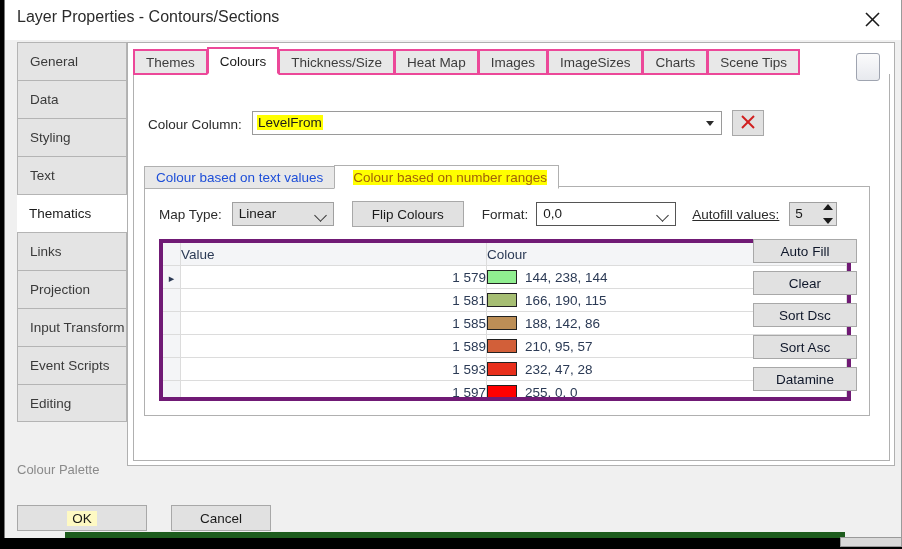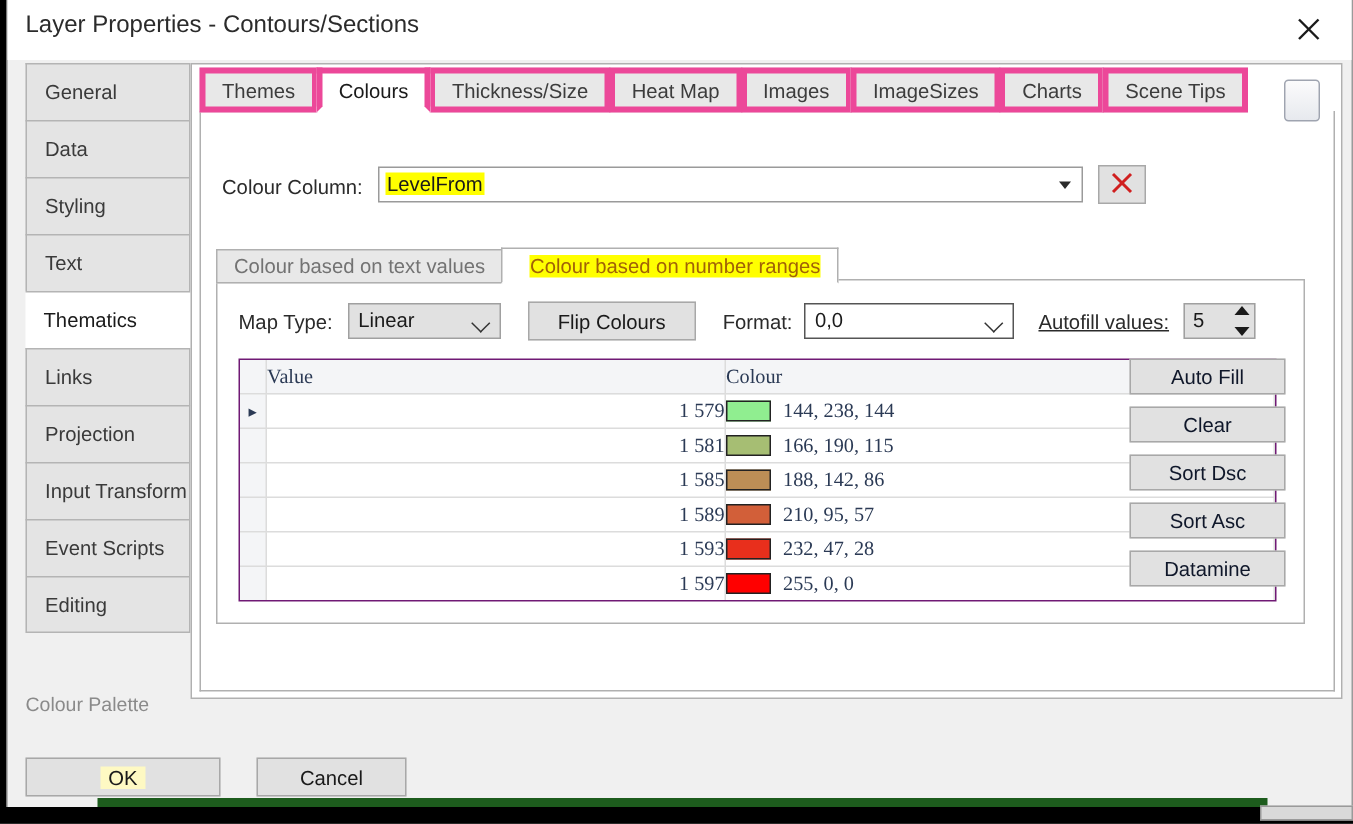--- a/index.html
+++ b/index.html
@@ -36,21 +36,21 @@
   .ok-btn{position:absolute;left:12px;top:505px;width:130px;height:26px;}
   .cancel-btn{position:absolute;left:166px;top:505px;width:100px;height:26px;}
   .hl{background:#fef9c3;padding:0 5px;}
 
   
   .main-panel{position:absolute;left:122px;top:42px;width:768px;height:424px;
               background:#ffffff;border:1px solid #b0b0b0;box-sizing:border-box;}
 
   
   .tabstrip{position:absolute;left:5px;top:4px;height:28px;display:flex;align-items:flex-end;}
-  .tab{height:25px;padding:11px 11px;background:#e8e8e8;border:4px solid #ec4899;
+  .tab{height:25px;padding:11px 11px;background:#e8e8e8;border:2px solid #ec4899;
        font-size:13.5px;color:#3c3c3c;display:flex;align-items:center;margin-right:-1px;
        box-sizing:border-box;cursor:pointer;}
   .tab.active{background:#ffffff;border-bottom-color:#ffffff;height:28px;color:#1a1a1a;position:relative;z-index:2;}
 
   
   .tabcontent{position:absolute;left:5px;top:31px;width:757px;height:387px;
               background:#ffffff;border:1px solid #b0b0b0;border-top:none;box-sizing:border-box;}
 
   
   .sq-btn{position:absolute;right:14px;top:10px;width:22px;height:26px;border:1px solid #9fa4b0;
@@ -66,21 +66,21 @@
   .x-btn{position:absolute;left:604px;top:67px;width:32px;height:26px;background:#e1e1e1;
          border:1px solid #a8a8a8;cursor:pointer;box-sizing:border-box;}
 
   
   .group{position:absolute;left:16px;top:143px;width:726px;height:230px;
          border:1px solid #b0b0b0;background:#ffffff;box-sizing:border-box;}
 
   
   .subtabs{position:absolute;left:16px;top:122px;height:24px;display:flex;align-items:flex-end;z-index:3;}
   .subtab{height:23px;padding:0 11px;background:#e8e8e8;border:1px solid #b0b0b0;
-          font-size:13.5px;color:#737373;display:flex;align-items:center;margin-right:-1px;
+          font-size:13.5px;color:#1d4ed8;display:flex;align-items:center;margin-right:-1px;
           box-sizing:border-box;cursor:pointer;}
   .subtab.active{background:#ffffff;border-bottom:1px solid #ffffff;height:24px;color:#a16207;padding-left:18px;}
   .subtab.active .sublabel{background:#ffff00;}
 
   
   .row1{position:absolute;left:14px;top:14px;display:flex;align-items:center;}
   .lbl{font-size:13.5px;color:#2b2b2b;}
   .combo-grey{width:102px;height:24px;background:#e1e1e1;border:1px solid #a0a0a0;
               position:relative;box-sizing:border-box;cursor:pointer;}
   .combo-white{width:140px;height:24px;background:#ffffff;border:1px solid #555;
@@ -94,21 +94,21 @@
   .spin-val{position:absolute;left:5px;top:3px;font-size:13.5px;color:#1a1a1a;}
   .spin-btns{position:absolute;right:1px;top:1px;width:15px;height:20px;display:flex;
              flex-direction:column;justify-content:space-between;align-items:center;cursor:pointer;}
   .tri-up{width:0;height:0;border-left:5px solid transparent;border-right:5px solid transparent;
           border-bottom:6px solid #1a1a1a;}
   .tri-dn{width:0;height:0;border-left:5px solid transparent;border-right:5px solid transparent;
           border-top:6px solid #1a1a1a;}
 
   
   .grid{position:absolute;left:14px;top:52px;width:692px;height:162px;
-        border:1px solid #701a75;background:#ffffff;box-sizing:border-box;overflow:hidden;font-family:Liberation Serif, serif;}
+        border:4px solid #701a75;background:#ffffff;box-sizing:border-box;overflow:hidden;}
   table.dgv{border-collapse:collapse;width:100%;table-layout:fixed;}
   table.dgv th,table.dgv td{font-size:13.5px;color:#2b3a55;padding:0;height:22px;
                             border-right:1px solid #dcdcdc;border-bottom:1px solid #dcdcdc;}
   th.h-sel,td.c-sel{width:17px;background:#f4f5f7;text-align:center;color:#333;}
   th.h-val{width:305px;text-align:left;padding-left:6px;background:#f4f5f7;font-weight:normal;color:#2b3a55;}
   th.h-col{text-align:left;padding-left:6px;background:#f4f5f7;font-weight:normal;color:#2b3a55;}
   td.c-val{text-align:right;padding-right:7px;color:#2b3a55;}
   td.c-col{padding-left:6px;}
   .swatch{display:inline-block;width:28px;height:12px;border:1px solid #222;vertical-align:middle;}
   .rgbtxt{display:inline-block;margin-left:8px;vertical-align:middle;color:#2b3a55;}

